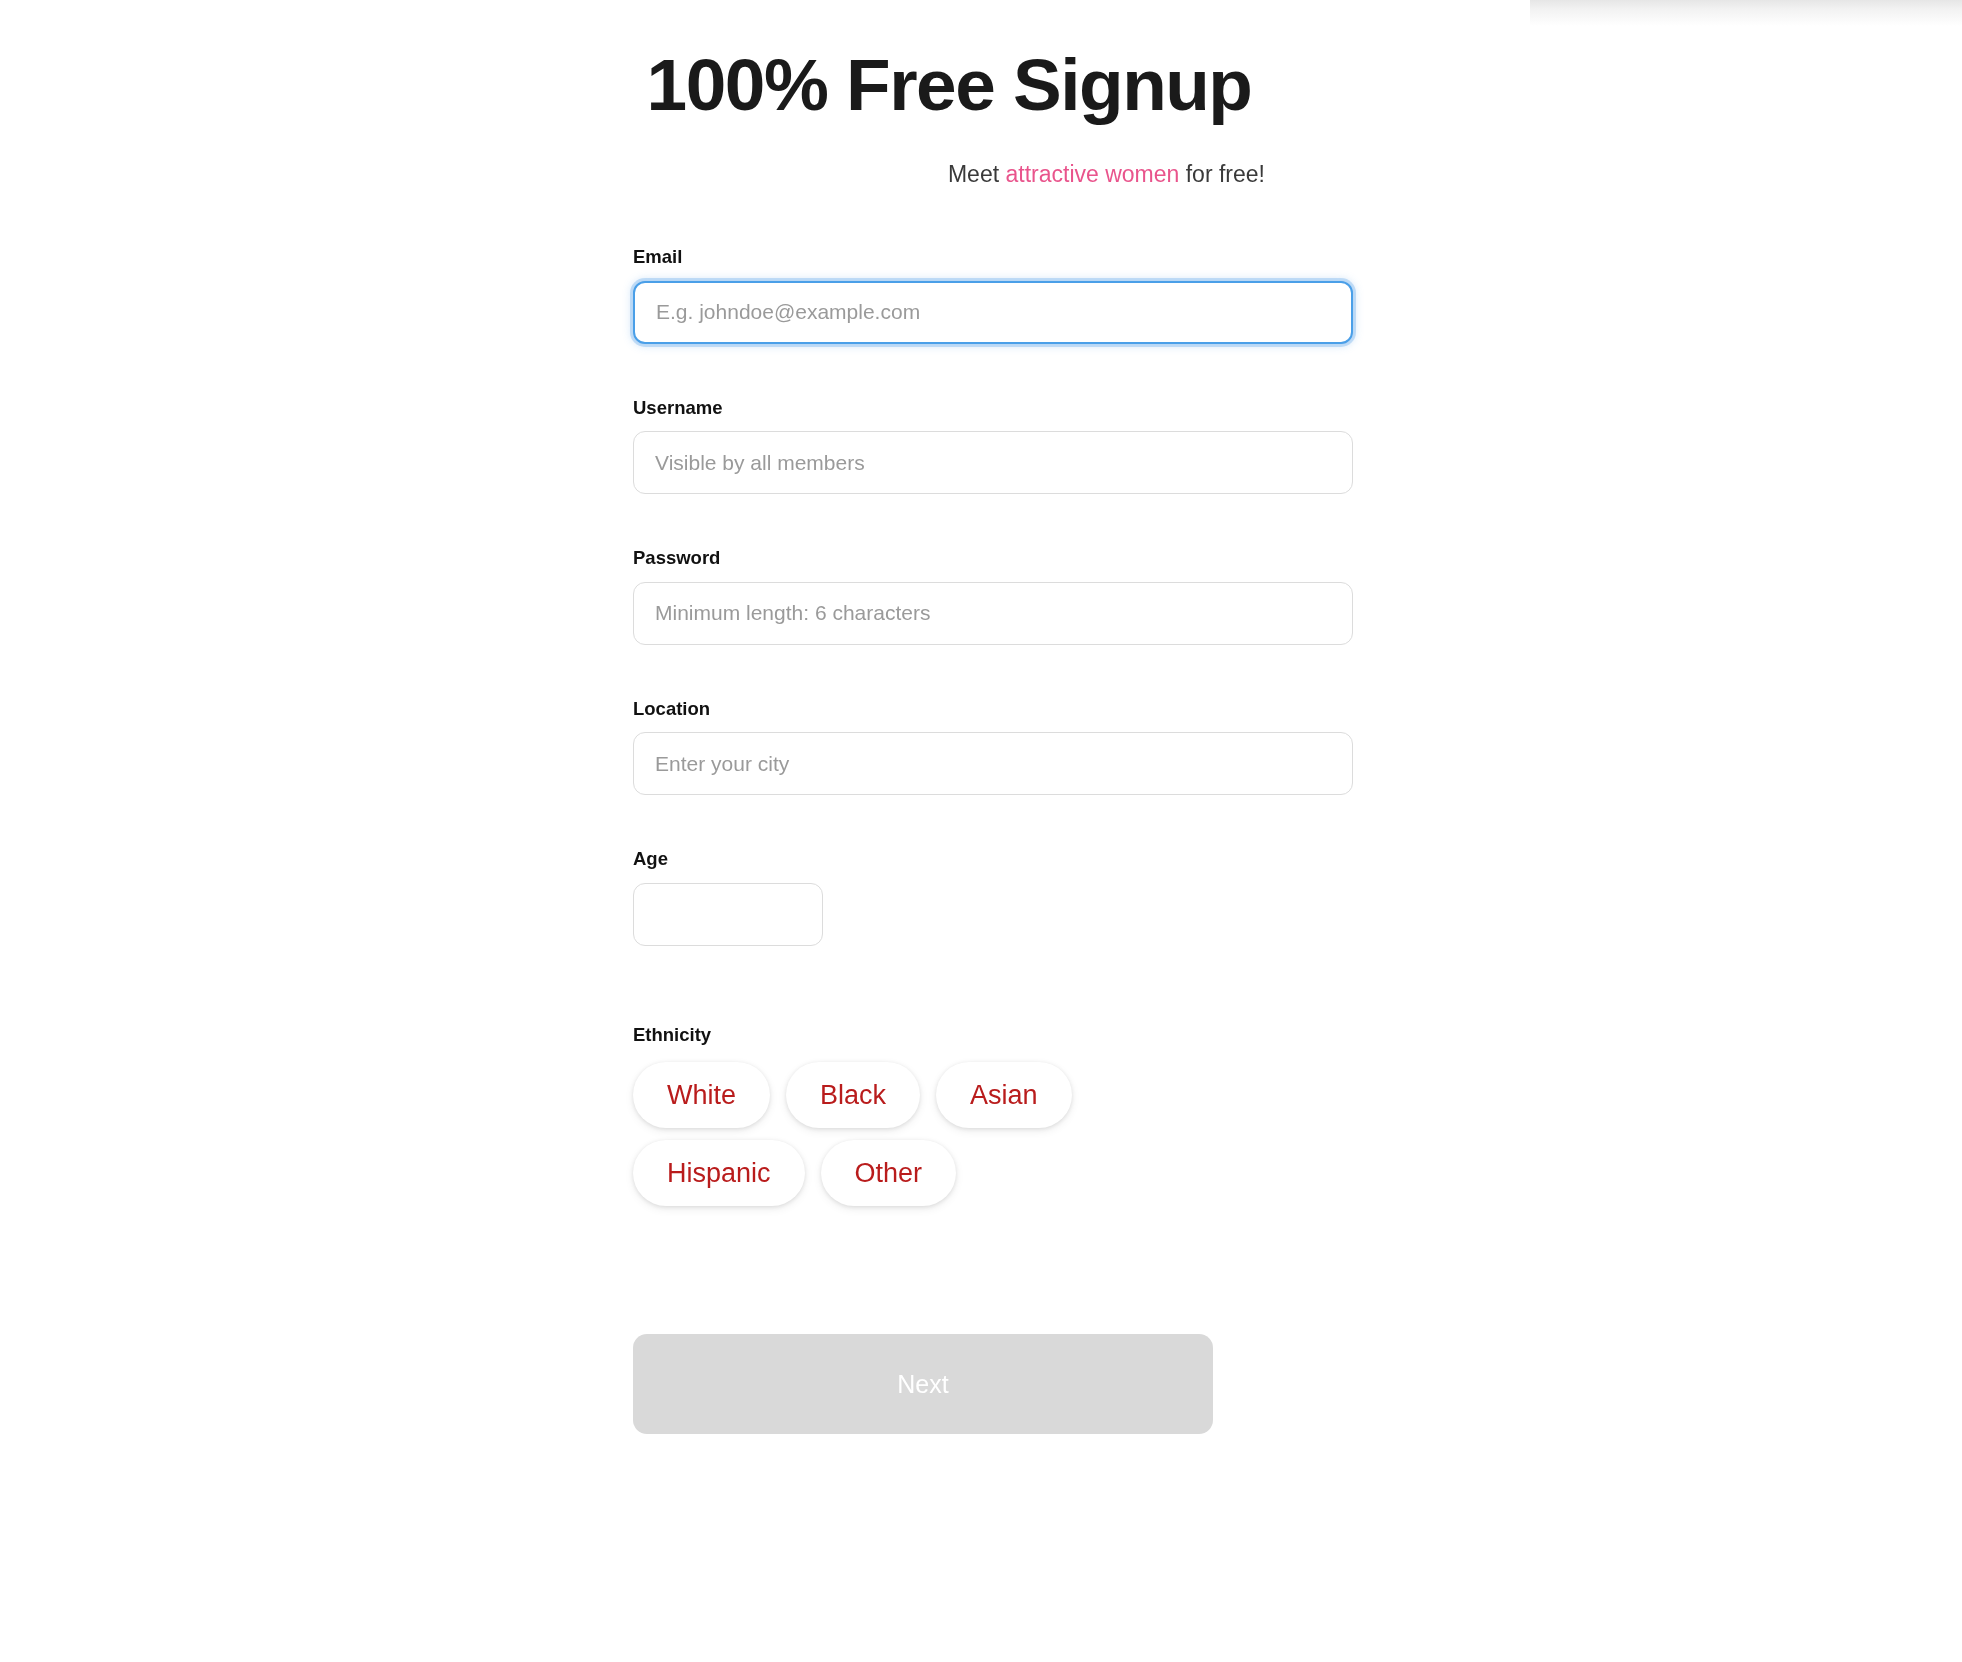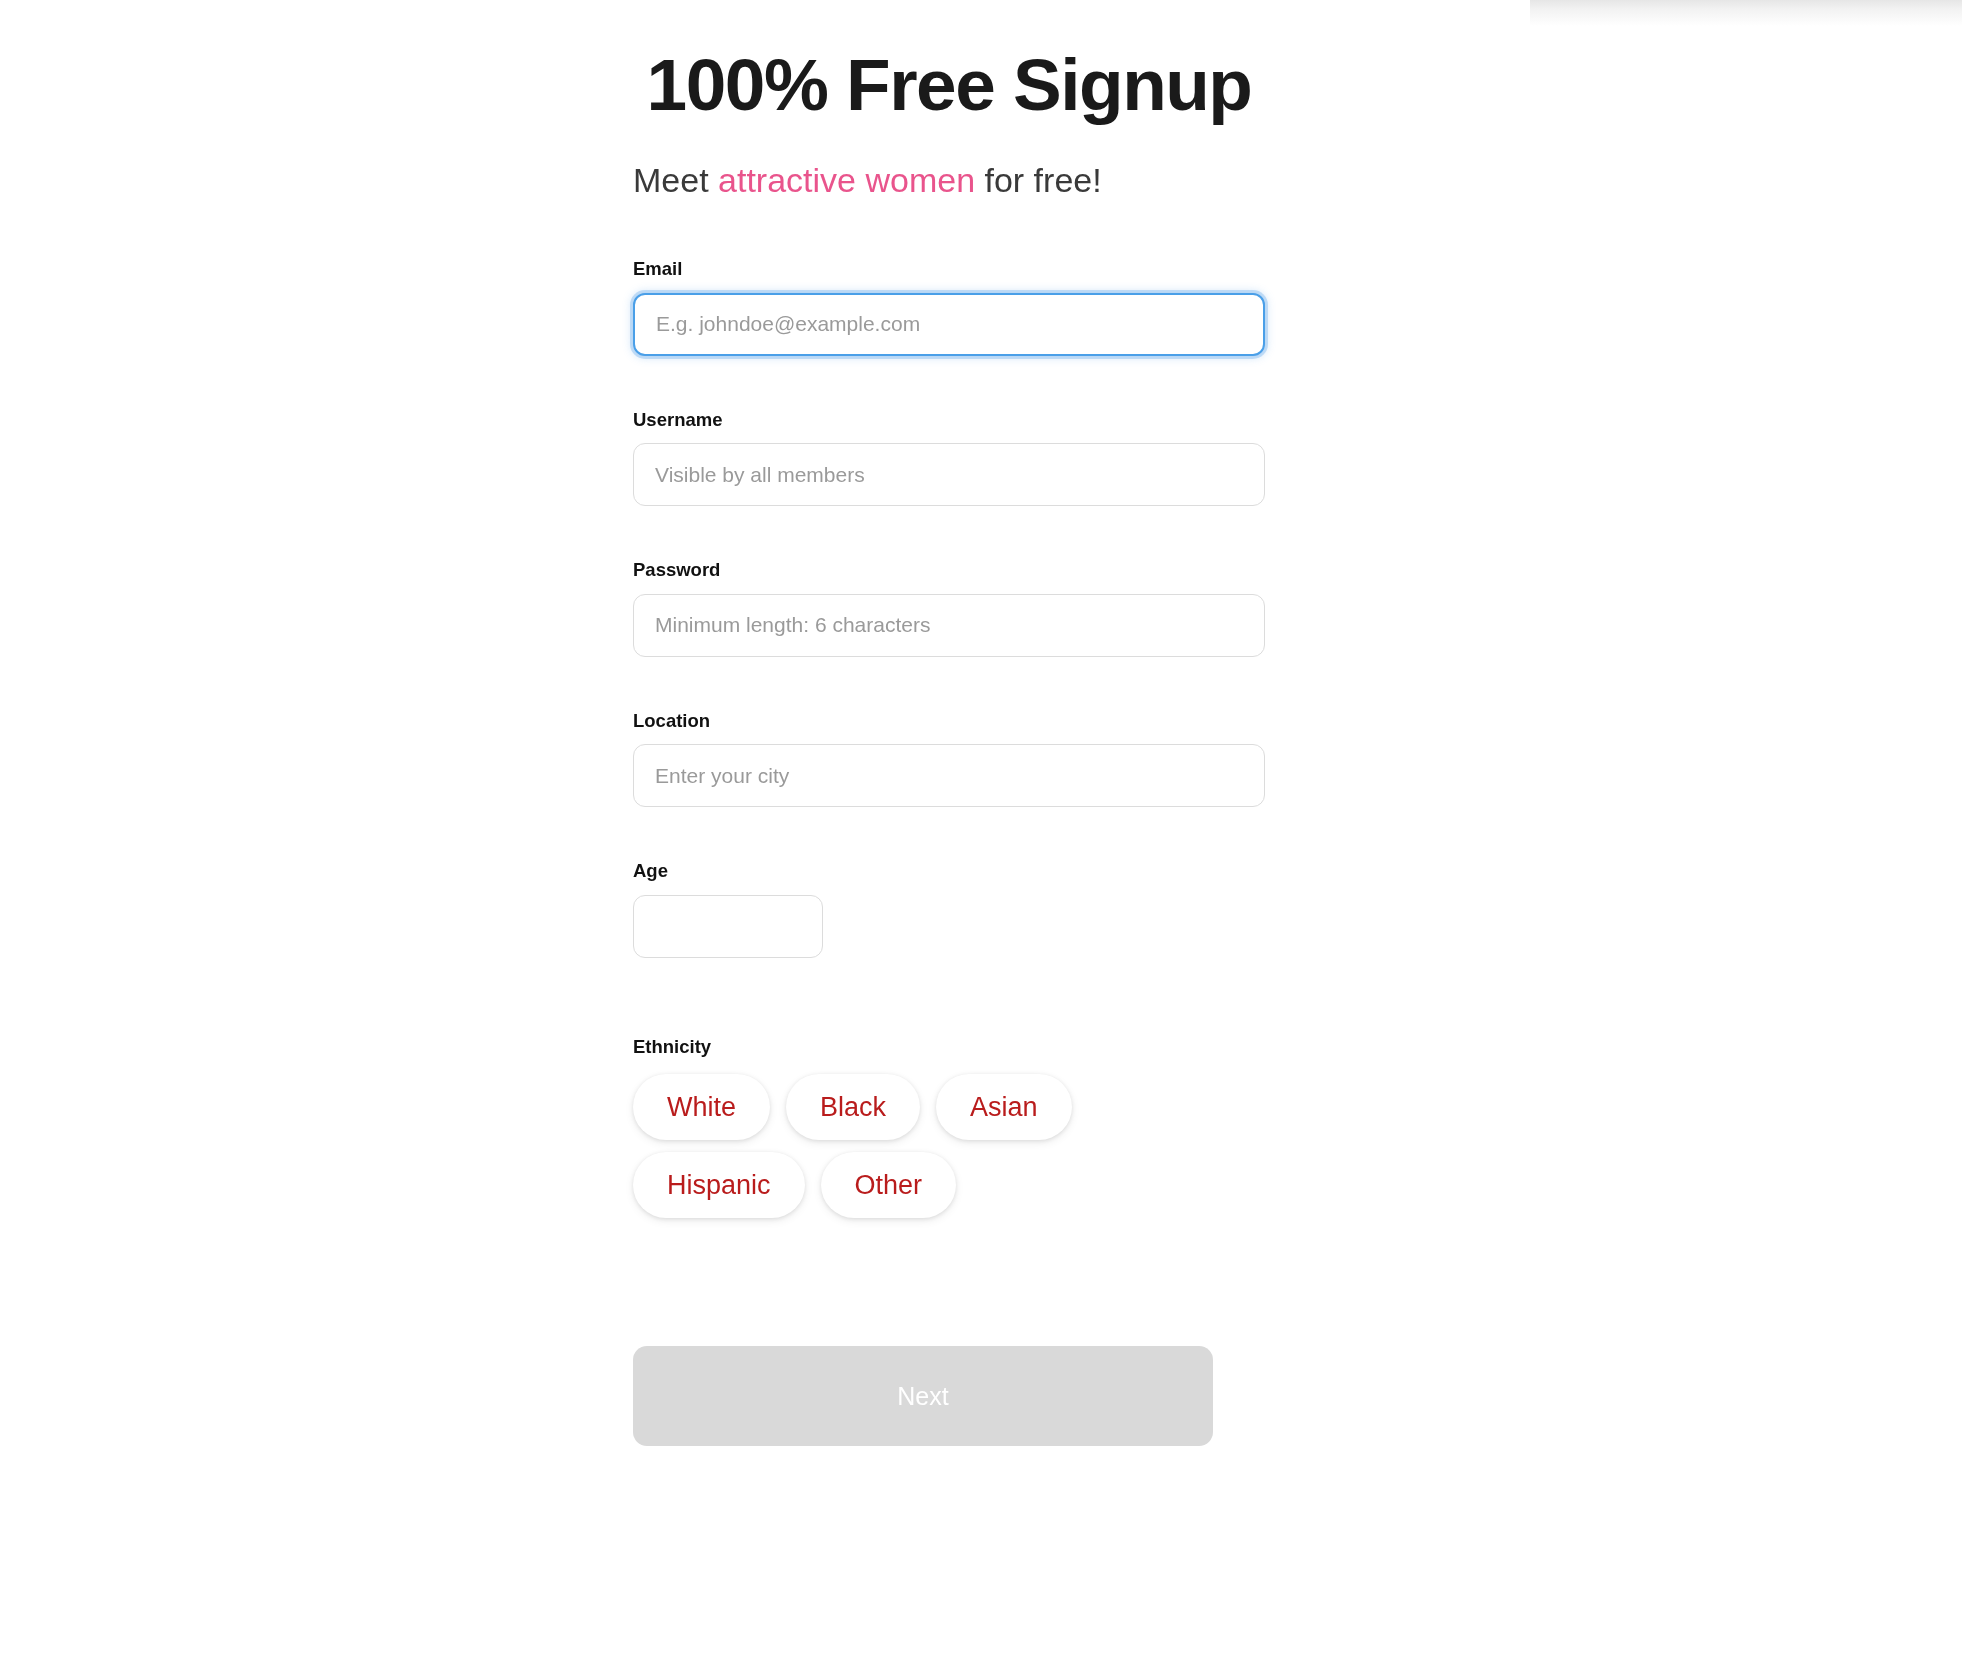--- a/index.html
+++ b/index.html
@@ -44,41 +44,41 @@
     font-weight: bold;
     color: #1a1a1a;
     text-align: center;
     letter-spacing: -1.5px;
     line-height: 1;
     padding-top: 42px;
     white-space: nowrap;
   }
 
   .subtitle {
-    font-size: 34px;
+    font-size: 23px;
     color: #3a3a3a;
-    text-align: left;
+    text-align: right;
     margin-top: 40px;
     white-space: nowrap;
   }
   .subtitle .accent { color: #e9548c; }
 
   
   .field { margin-top: 0; }
 
   .field-label {
     font-size: 18.5px;
     font-weight: bold;
     color: #111111;
     line-height: 1;
   }
 
   .text-input {
     display: block;
-    width: 632px;
+    width: 720px;
     height: 63px;
     margin-top: 14px;
     padding: 0 21px;
     font-family: "Liberation Sans", sans-serif;
     font-size: 21px;
     color: #222222;
     background: #ffffff;
     border: 1px solid #dcdcdc;
     border-radius: 12px;
     outline: none;

